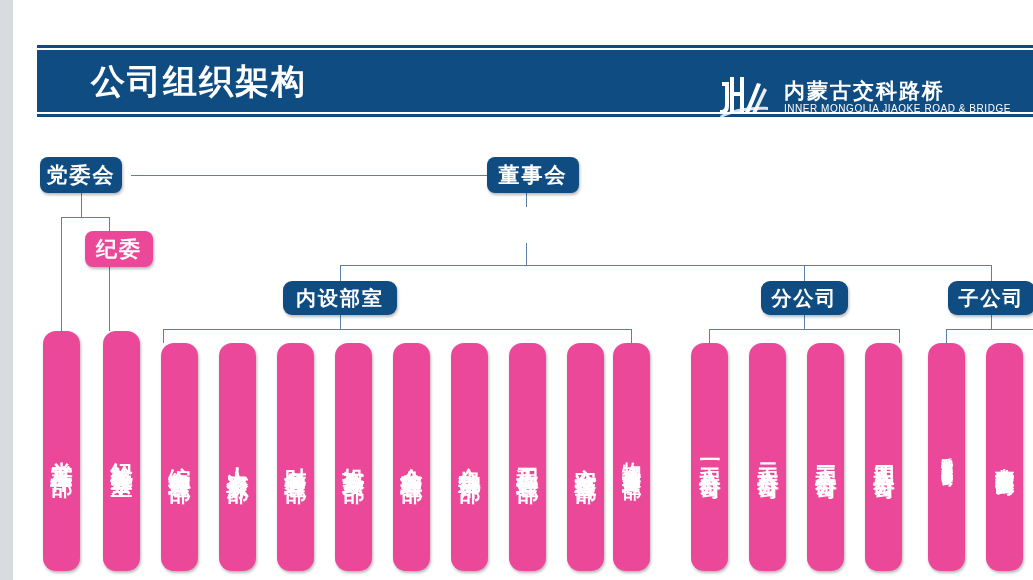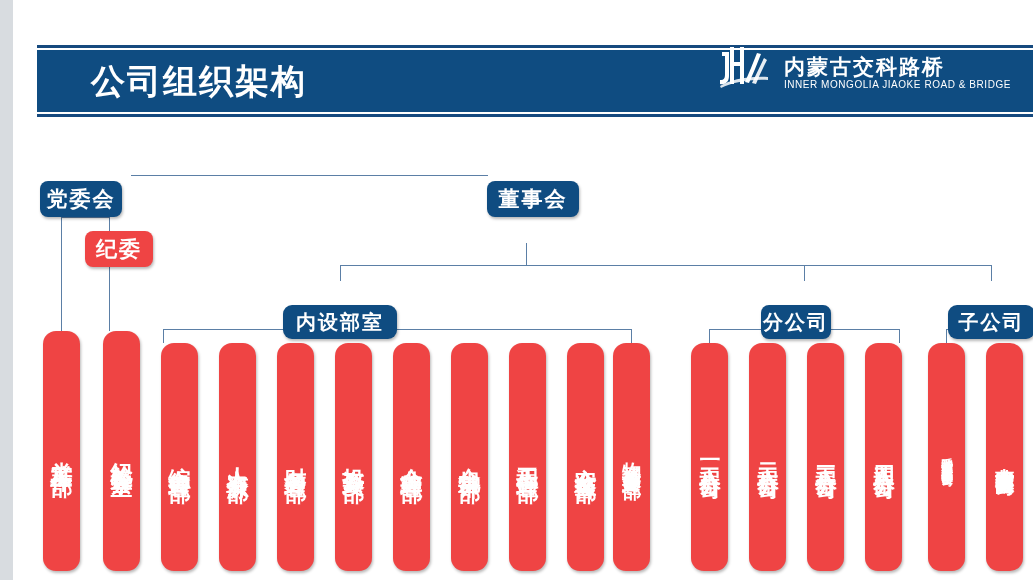--- a/index.html
+++ b/index.html
@@ -26,42 +26,42 @@
     position:absolute;left:24px;top:114px;width:996px;height:3px;
     background:#15497e;
   }
   .hdr-title{
     position:absolute;left:78px;top:57px;
     font-size:34px;font-weight:bold;color:#ffffff;
     letter-spacing:2px;line-height:48px;
   }
   
   .logo{
-    position:absolute;right:22px;top:40px;height:50px;
-    display:flex;align-items:flex-end;gap:12px;
+    position:absolute;right:22px;top:72px;height:50px;
+    display:flex;align-items:center;gap:12px;
   }
   .logo-mark{width:56px;height:46px;}
   .logo-txt{display:flex;flex-direction:column;line-height:1;}
   .logo-cn{font-size:21px;font-weight:bold;color:#fff;letter-spacing:2px;}
   .logo-en{font-size:10px;color:#fff;letter-spacing:.55px;margin-top:3px;white-space:nowrap;}
 
   
   .chart{position:absolute;left:0;top:117px;width:1020px;height:463px;}
 
   
   .node{
     position:absolute;box-sizing:border-box;
     display:flex;align-items:center;justify-content:center;
     color:#ffffff;font-weight:bold;text-align:center;
     border-radius:8px;
     box-shadow:1px 2px 3px rgba(0,0,0,.28);
     z-index:5;
   }
-  .navy{background:#0f4c81;margin-top:24px;}
-  .blue{background:#ef4444;}
+  .navy{background:#0f4c81;}
+  .blue{background:#ec4899;}
   .top-node{font-size:21px;letter-spacing:2px;height:36px;}
   .grp-node{font-size:20px;letter-spacing:2px;height:34px;border-radius:9px;}
   .leaf{
     border-radius:13px;
     writing-mode:vertical-rl;text-orientation:upright;
     letter-spacing:3px;line-height:1.18;
     padding:8px 0;
   }
 
   
@@ -132,21 +132,21 @@
 
     <div class="node navy top-node" style="left:27px;top:40px;width:82px;">党委会</div>
 
     <div class="node blue top-node" style="left:72px;top:114px;width:68px;">纪委</div>
 
     <div class="node navy top-node" style="left:474px;top:40px;width:92px;">董事会</div>
 
 
     <div class="node navy grp-node" style="left:270px;top:164px;width:114px;">内设部室</div>
 
-    <div class="node navy grp-node" style="left:748px;top:164px;width:70px;border-radius:8px;">分公司</div>
+    <div class="node navy grp-node" style="left:748px;top:164px;width:87px;">分公司</div>
 
     <div class="node navy grp-node" style="left:935px;top:164px;width:87px;">子公司</div>
 
     <div class="node blue leaf" style="left:30px;top:214px;width:37px;height:240px;font-size:22px;">党群工作部</div>
 
     <div class="node blue leaf" style="left:90px;top:214px;width:37px;height:240px;font-size:22px;">纪检监察室</div>
 
     <div class="node blue leaf" style="left:148px;top:226px;width:37px;height:228px;font-size:22px;">综合管理部</div>
 
     <div class="node blue leaf" style="left:206px;top:226px;width:37px;height:228px;font-size:22px;">人力资源部</div>

